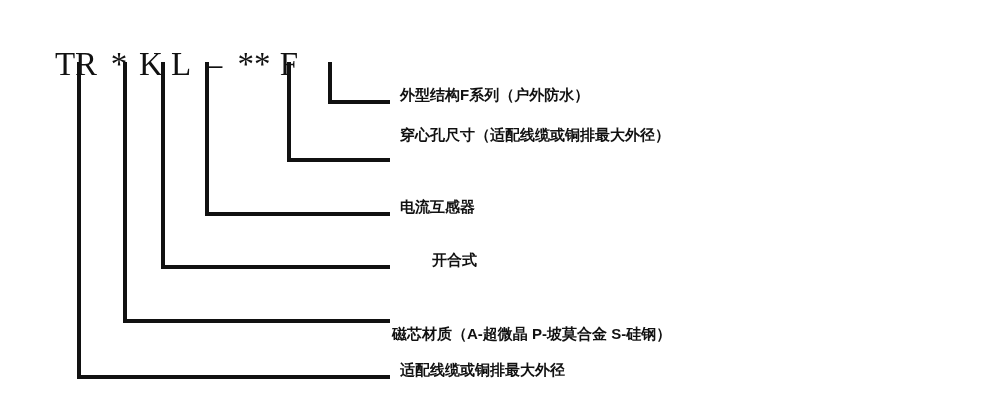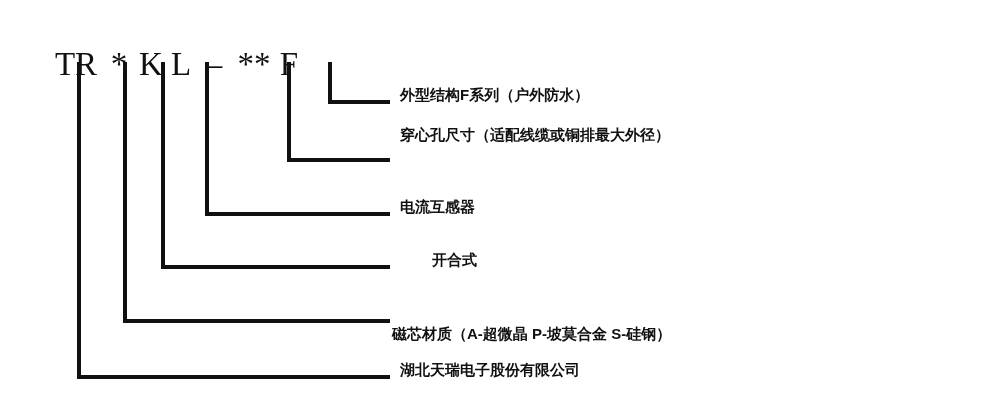--- a/index.html
+++ b/index.html
@@ -95,15 +95,15 @@
   <div class="vline" style="left:161px; top:62px; height:207px;"></div>
   <div class="hline" style="left:161px; top:265px; width:229px;"></div>
   <div class="label" style="left:400px; top:252px;margin-left:32px;">开合式</div>
 
   <div class="vline" style="left:123px; top:62px; height:261px;"></div>
   <div class="hline" style="left:123px; top:319px; width:267px;"></div>
   <div class="label" style="left:392px; top:306px;margin-top:20px;">磁芯材质（A-超微晶 P-坡莫合金 S-硅钢）</div>
 
   <div class="vline" style="left:77px; top:62px; height:317px;"></div>
   <div class="hline" style="left:77px; top:375px; width:313px;"></div>
-  <div class="label" style="left:400px; top:362px;">湖北天瑞电子股份有限公司</div>
+  <div class="label" style="left:400px; top:362px;">适配线缆或铜排最大外径</div>
 
 </div>
 
 </body></html>

